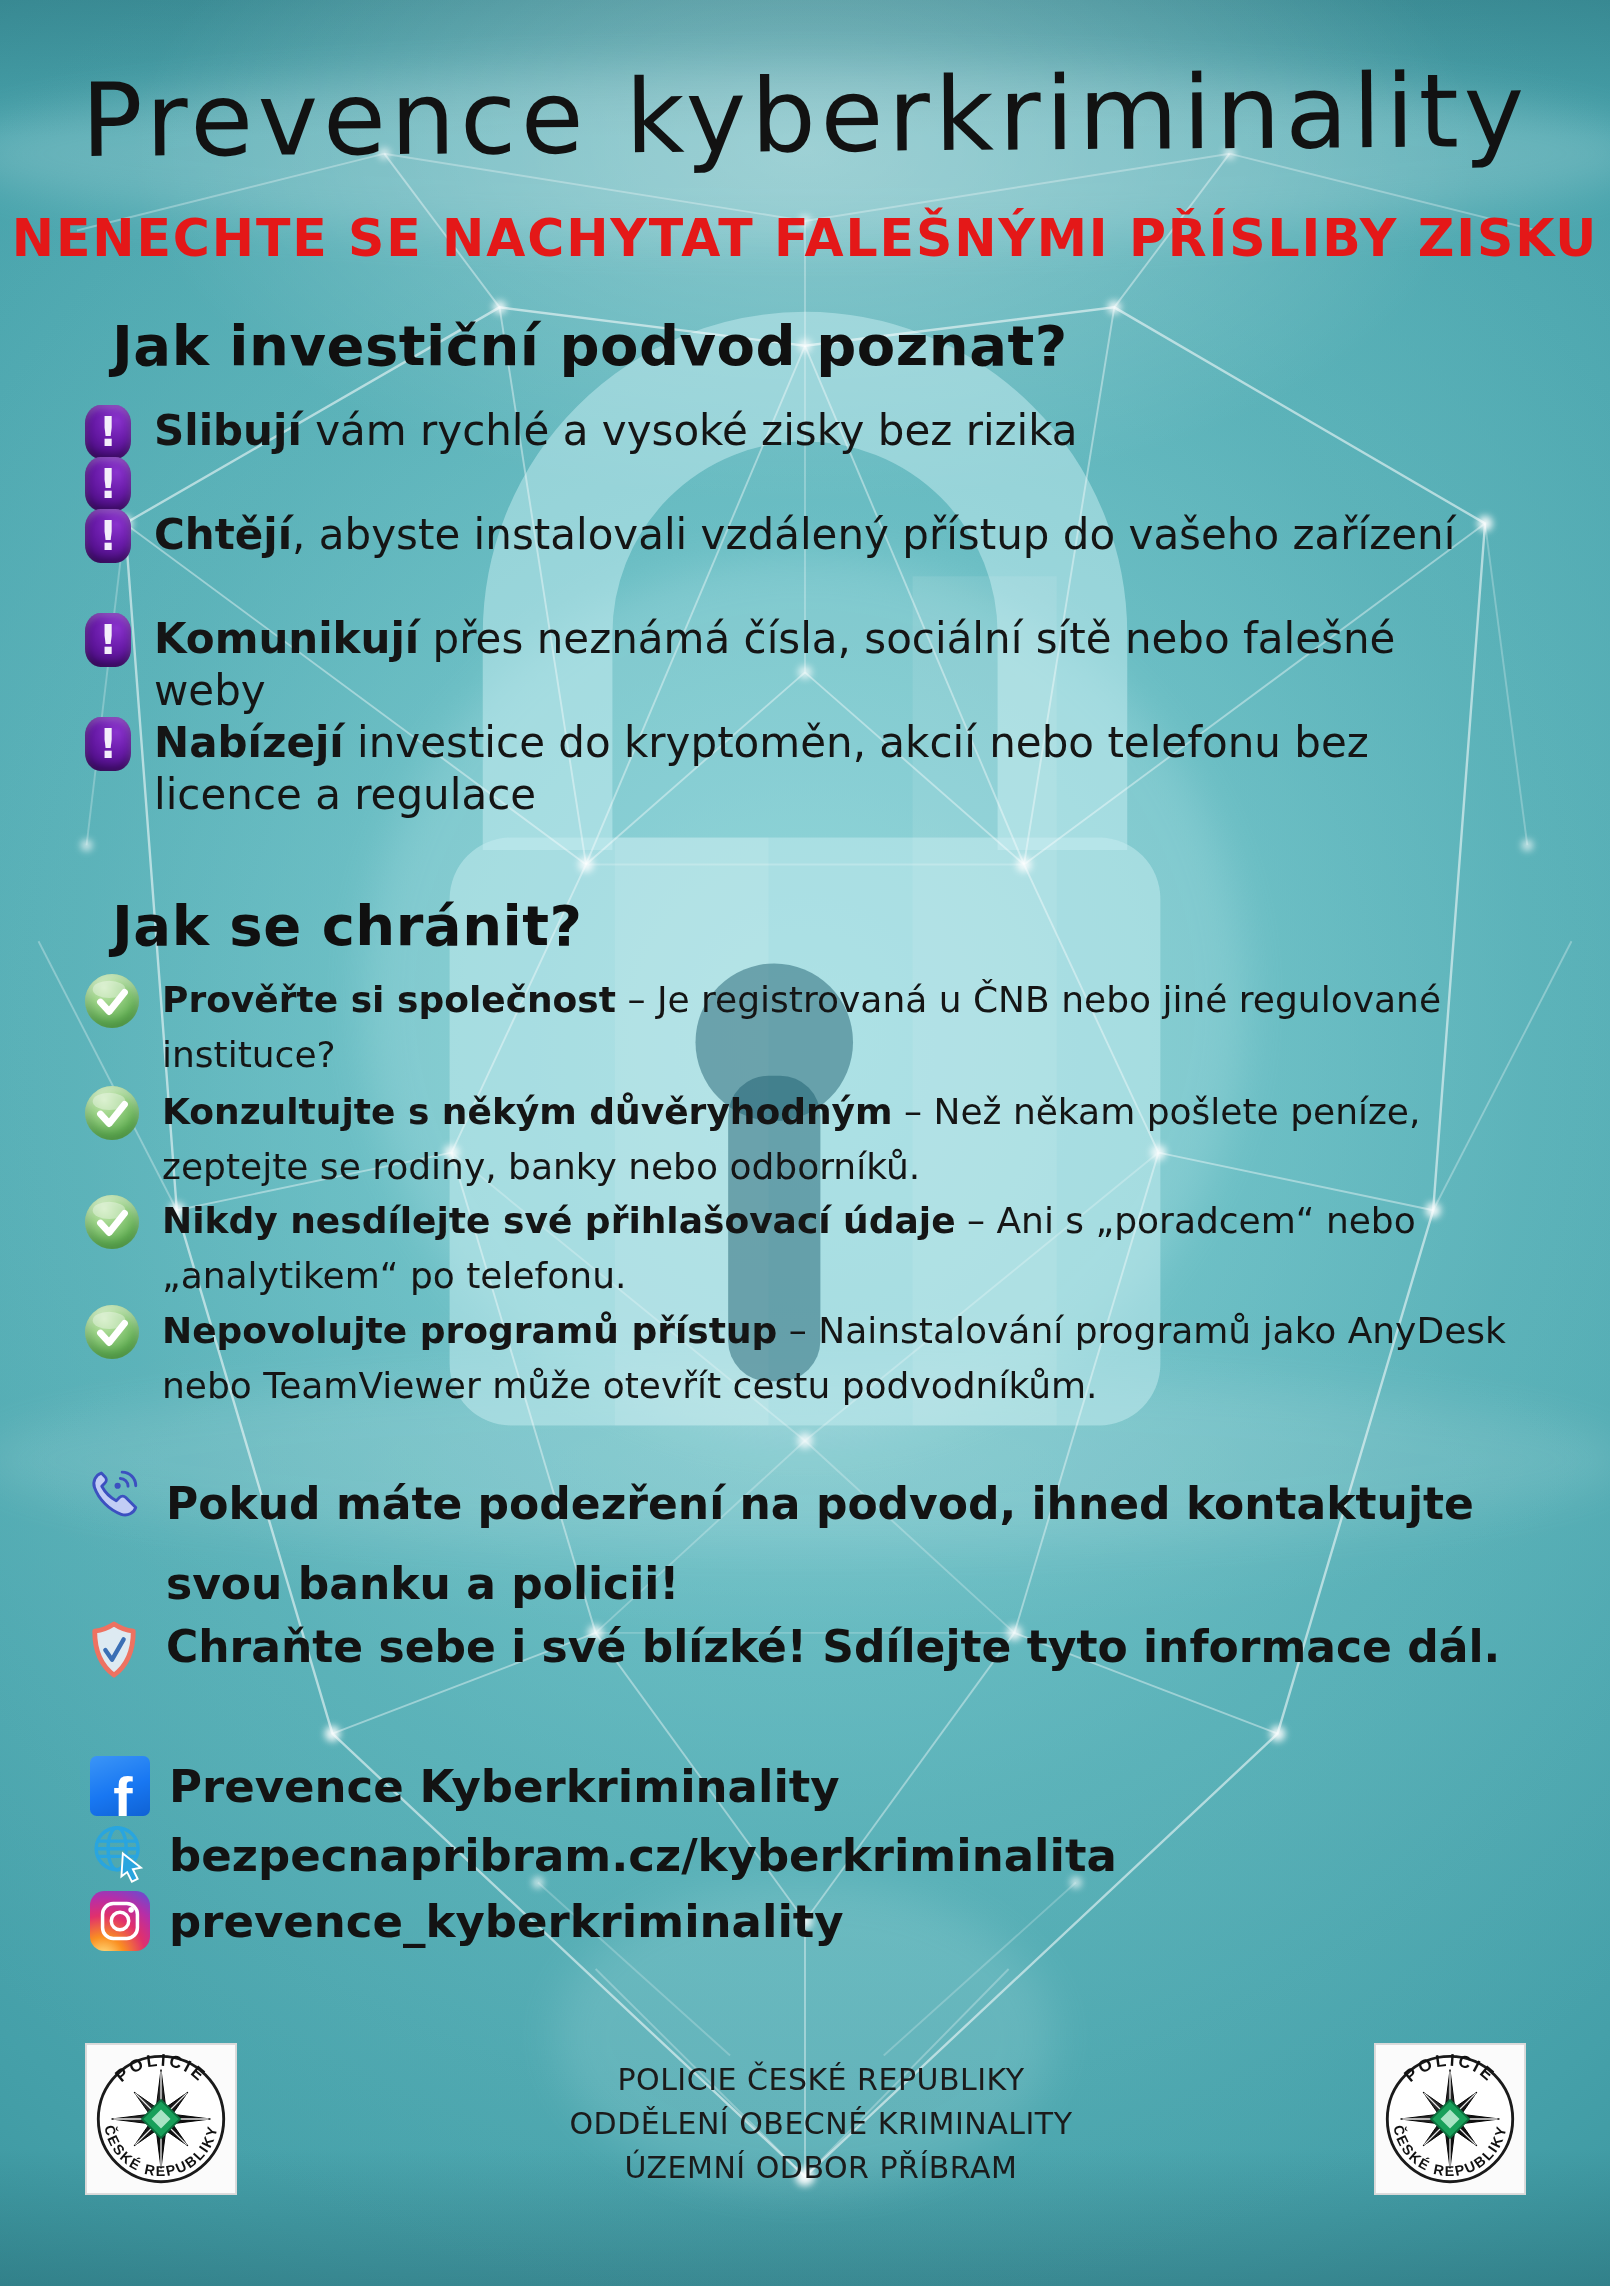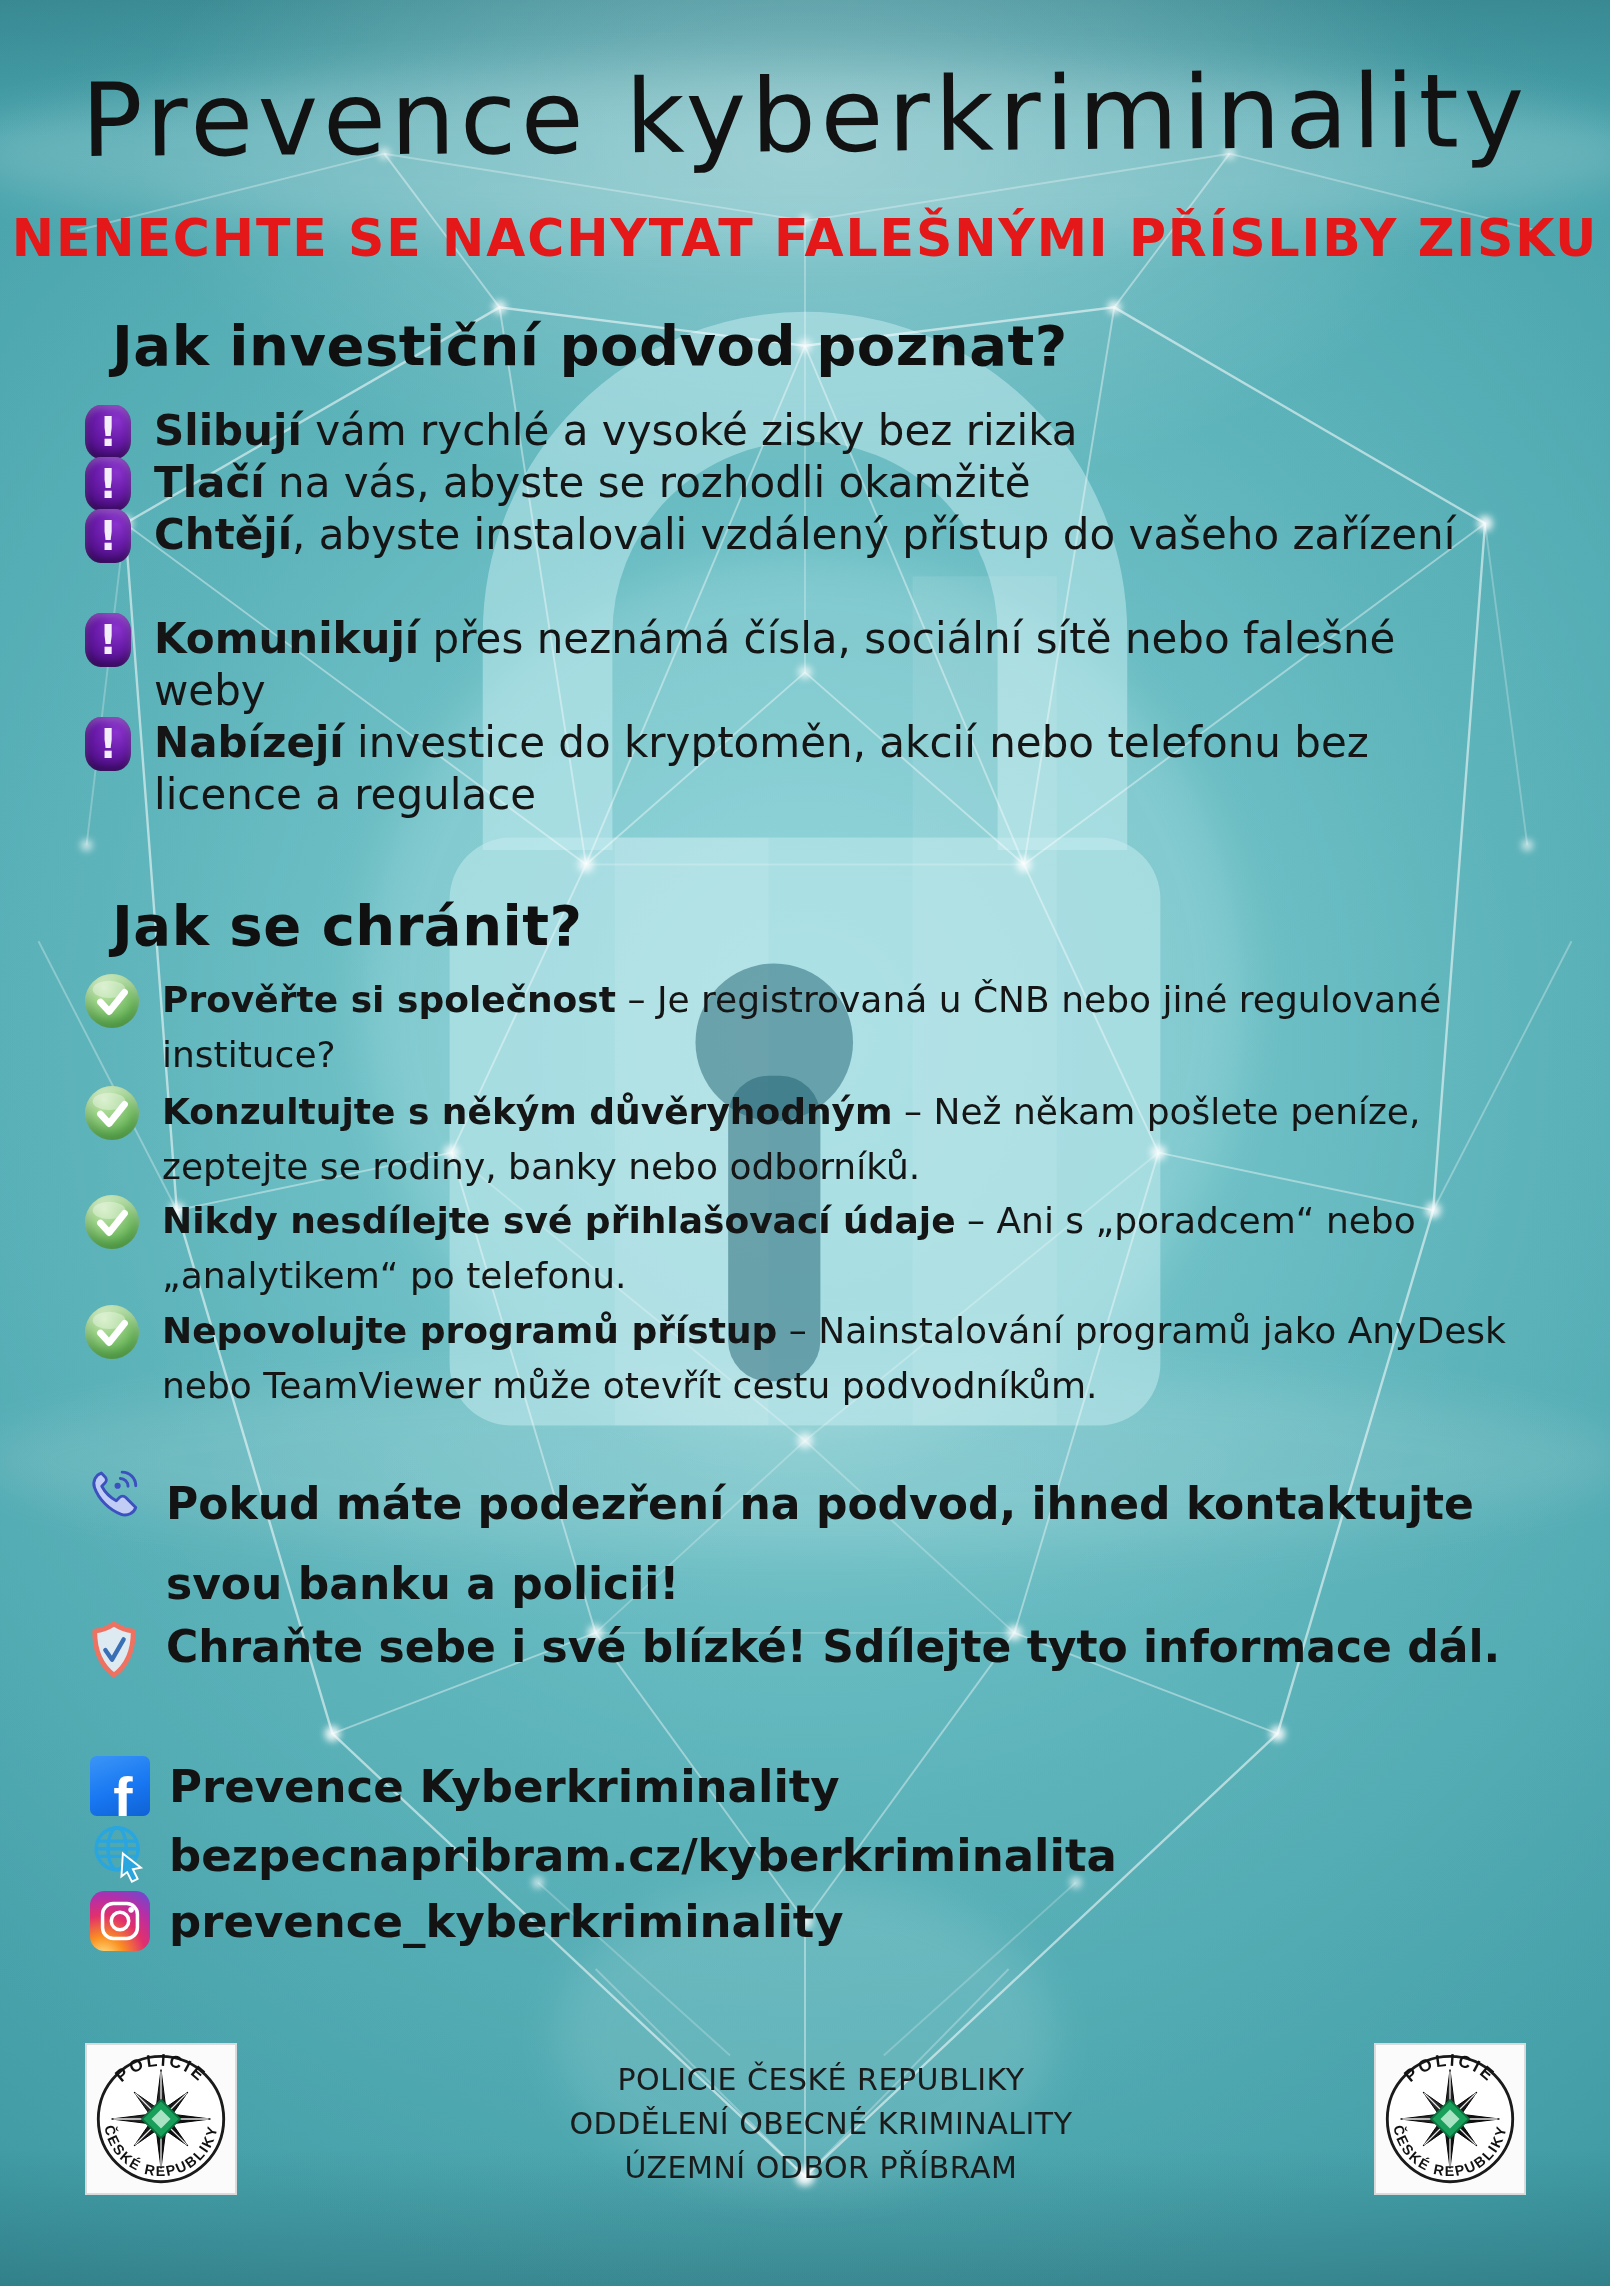--- a/index.html
+++ b/index.html
@@ -208,21 +208,20 @@
     <div class="item" style="top:405px">
       <div class="excl">
           <span>!</span>
         </div>
       <div class="txt"><b>Slibují</b><span> vám rychlé a vysoké zisky bez rizika</span></div>
     </div>
     <div class="item" style="top:457px">
       <div class="excl">
           <span>!</span>
         </div>
-      <div class="txt"><b>Tlačí</b><span> na vás, abyste se rozhodli okamžitě</span></div>
     </div>
     <div class="item" style="top:509px">
       <div class="excl">
           <span>!</span>
         </div>
       <div class="txt"><b>Chtějí</b><span>, abyste instalovali vzdálený přístup do vašeho zařízení</span></div>
     </div>
     <div class="item" style="top:613px">
       <div class="excl">
           <span>!</span>

